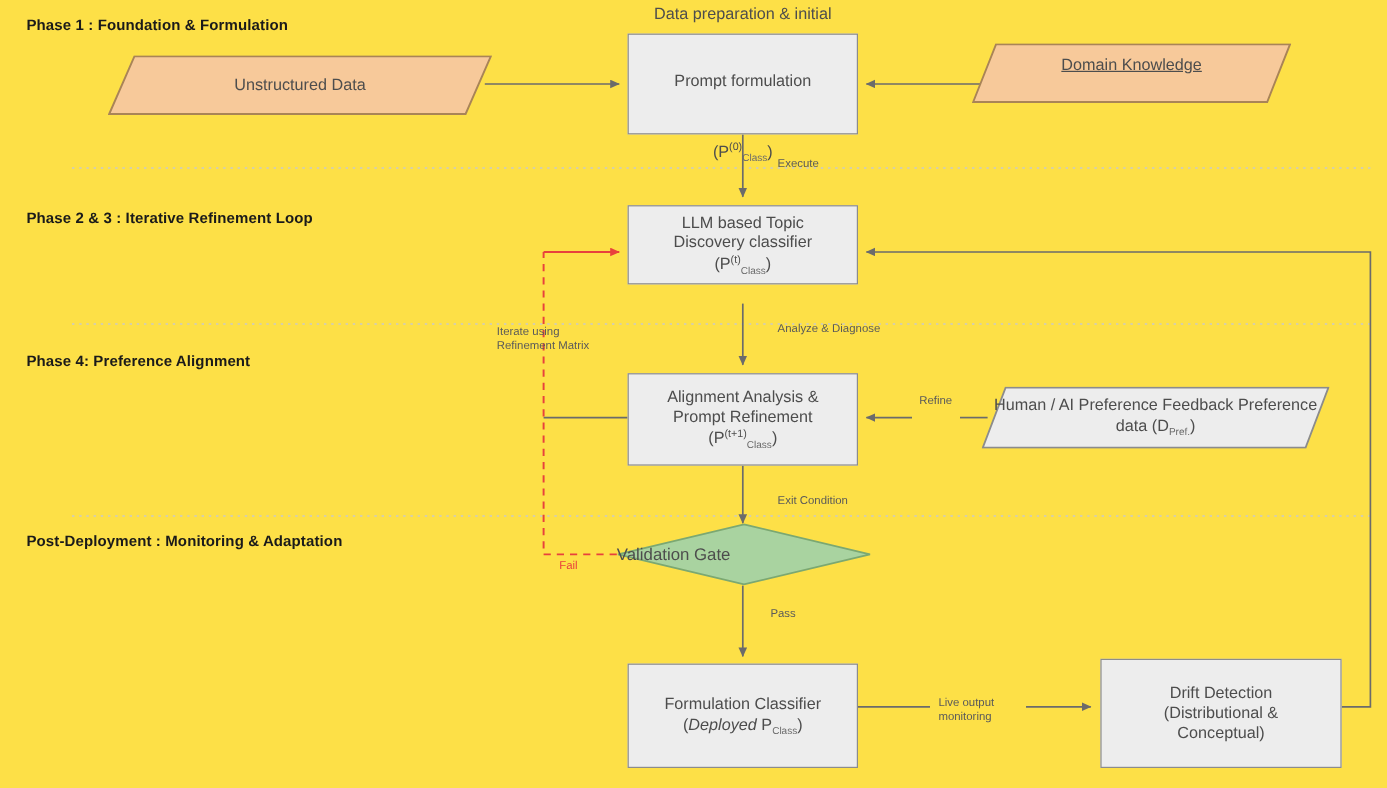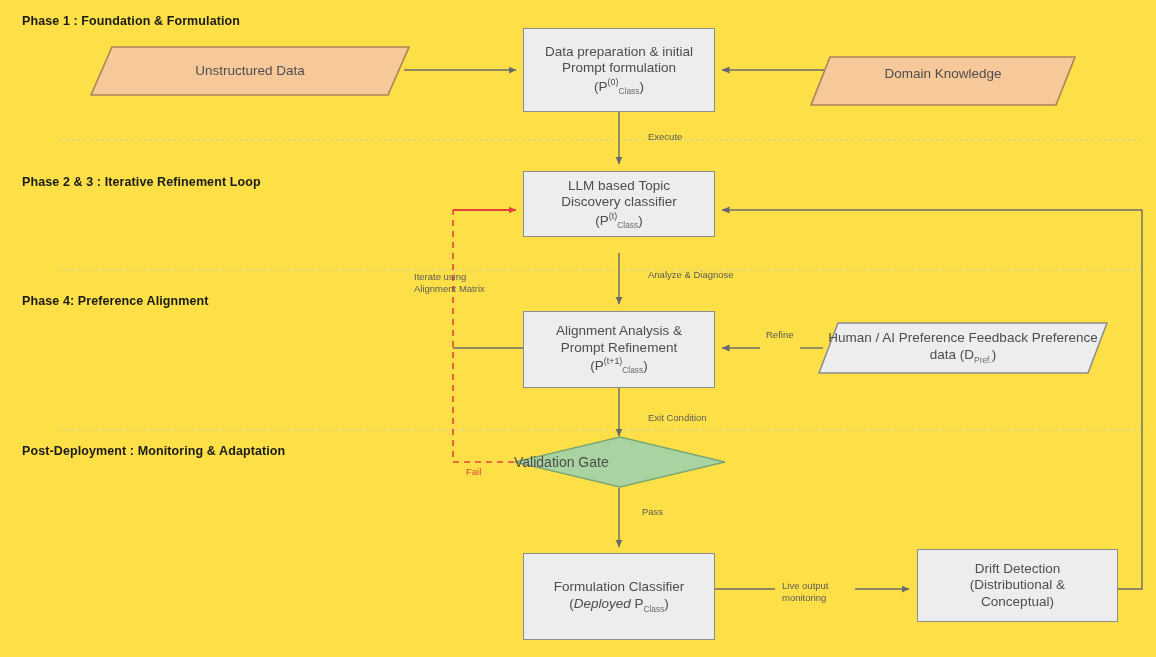--- a/index.html
+++ b/index.html
@@ -151,28 +151,28 @@
   <div class="phase-label" style="left:22px; top:294px;">Phase 4: Preference Alignment</div>
   <div class="phase-label" style="left:22px; top:444px;">Post-Deployment : Monitoring &amp; Adaptation</div>
 
   <div class="para" style="left:90px; top:46px; width:320px; height:50px;">
     <svg class="para-bg" viewBox="0 0 320 50" preserveAspectRatio="none">
       <polygon points="22,1 319,1 298,49 1,49" fill="#f7c99a" stroke="#a98457" stroke-width="1.6"></polygon>
     </svg>
     <span class="para-txt">Unstructured Data</span>
   </div>
 
-  <div class="para" style="left:810px; top:56px; width:266px; height:36px;">
+  <div class="para" style="left:810px; top:36px; width:266px; height:36px;text-decoration:underline;">
     <svg class="para-bg" viewBox="0 0 266 50" preserveAspectRatio="none">
       <polygon points="20,1 265,1 246,49 1,49" fill="#f7c99a" stroke="#a98457" stroke-width="1.6"></polygon>
     </svg>
     <span class="para-txt">Domain Knowledge</span>
   </div>
 
-  <div class="node rect" style="left:523px; top:28px; width:192px; height:84px;">
+  <div class="node rect" style="left:523px; top:28px; width:192px; height:84px;gap:40px;">
     <span class="ln">Data preparation &amp; initial</span>
     <span class="ln">Prompt formulation</span>
     <span class="ln"><span>(P</span><sup>(0)</sup><sub>Class</sub><span>)</span></span>
   </div>
 
   <div class="node rect" style="left:523px; top:171px; width:192px; height:66px;">
     <span class="ln">LLM based Topic</span>
     <span class="ln">Discovery classifier</span>
     <span class="ln"><span>(P</span><sup>(t)</sup><sub>Class</sub><span>)</span></span>
   </div>
@@ -198,41 +198,41 @@
       <polygon points="106,1 211,26 106,51 1,26" fill="#a9d3a0" stroke="#7ba872" stroke-width="1.5"></polygon>
     </svg>
     <span class="diamond-txt">Validation Gate</span>
   </div>
 
   <div class="node rect" style="left:523px; top:553px; width:192px; height:87px;">
     <span class="ln">Formulation Classifier</span>
     <span class="ln"><span>(</span><span class="ital">Deployed</span><span> P</span><sub>Class</sub><span>)</span></span>
   </div>
 
-  <div class="node rect" style="left:917px; top:549px; width:201px; height:73px;">
+  <div class="node rect" style="left:917px; top:549px; width:201px; height:91px;">
     <span class="ln">Drift Detection</span>
     <span class="ln">(Distributional &amp;</span>
     <span class="ln">Conceptual)</span>
   </div>
 
   <div class="edge-label" style="left:648px; top:131px;">Execute</div>
 
   <div class="edge-label" style="left:648px; top:269px;">Analyze &amp; Diagnose</div>
 
   <div class="edge-label" style="left:766px; top:329px;">Refine</div>
 
   <div class="edge-label" style="left:648px; top:412px;">Exit Condition</div>
 
   <div class="edge-label" style="left:642px; top:506px;">Pass</div>
 
   <div class="edge-label red" style="left:466px; top:466px;">Fail</div>
 
   <div class="edge-label" style="left:414px; top:271px;">
     <span>Iterate using</span><br>
-    <span>Alignment Matrix</span>
+    <span>Refinement Matrix</span>
   </div>
 
   <div class="edge-label" style="left:782px; top:580px;">
     <span>Live output</span><br>
     <span>monitoring</span>
   </div>
 
 </div>
 
 </body></html>

